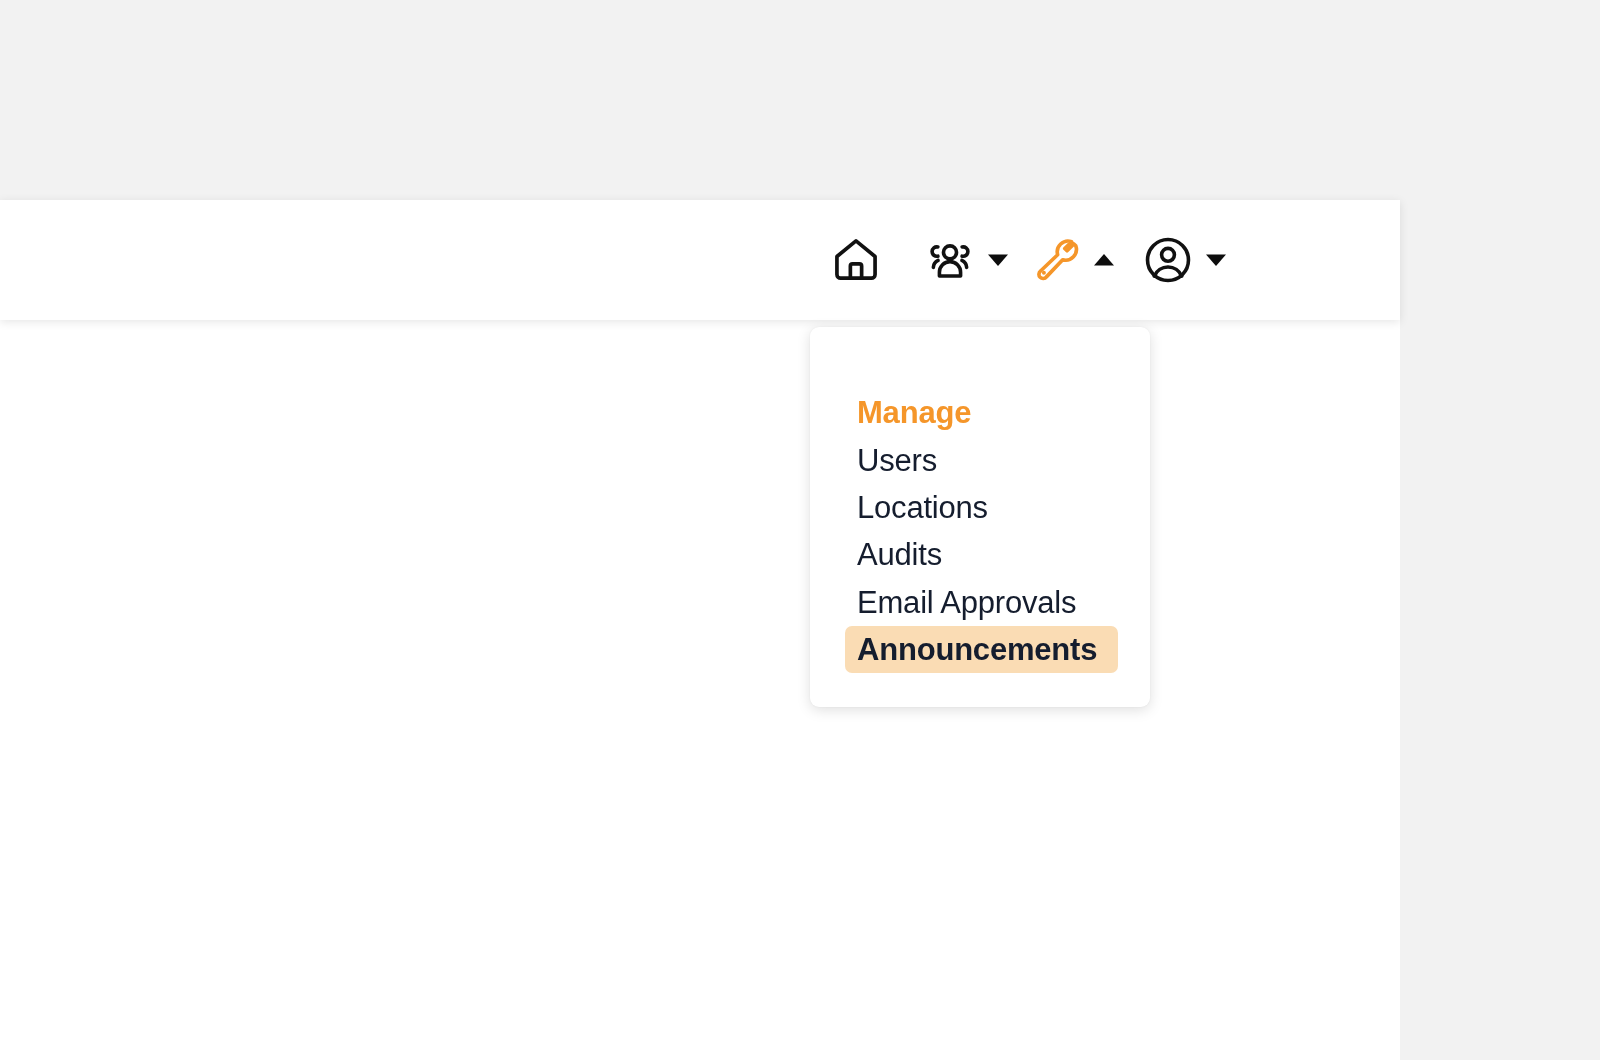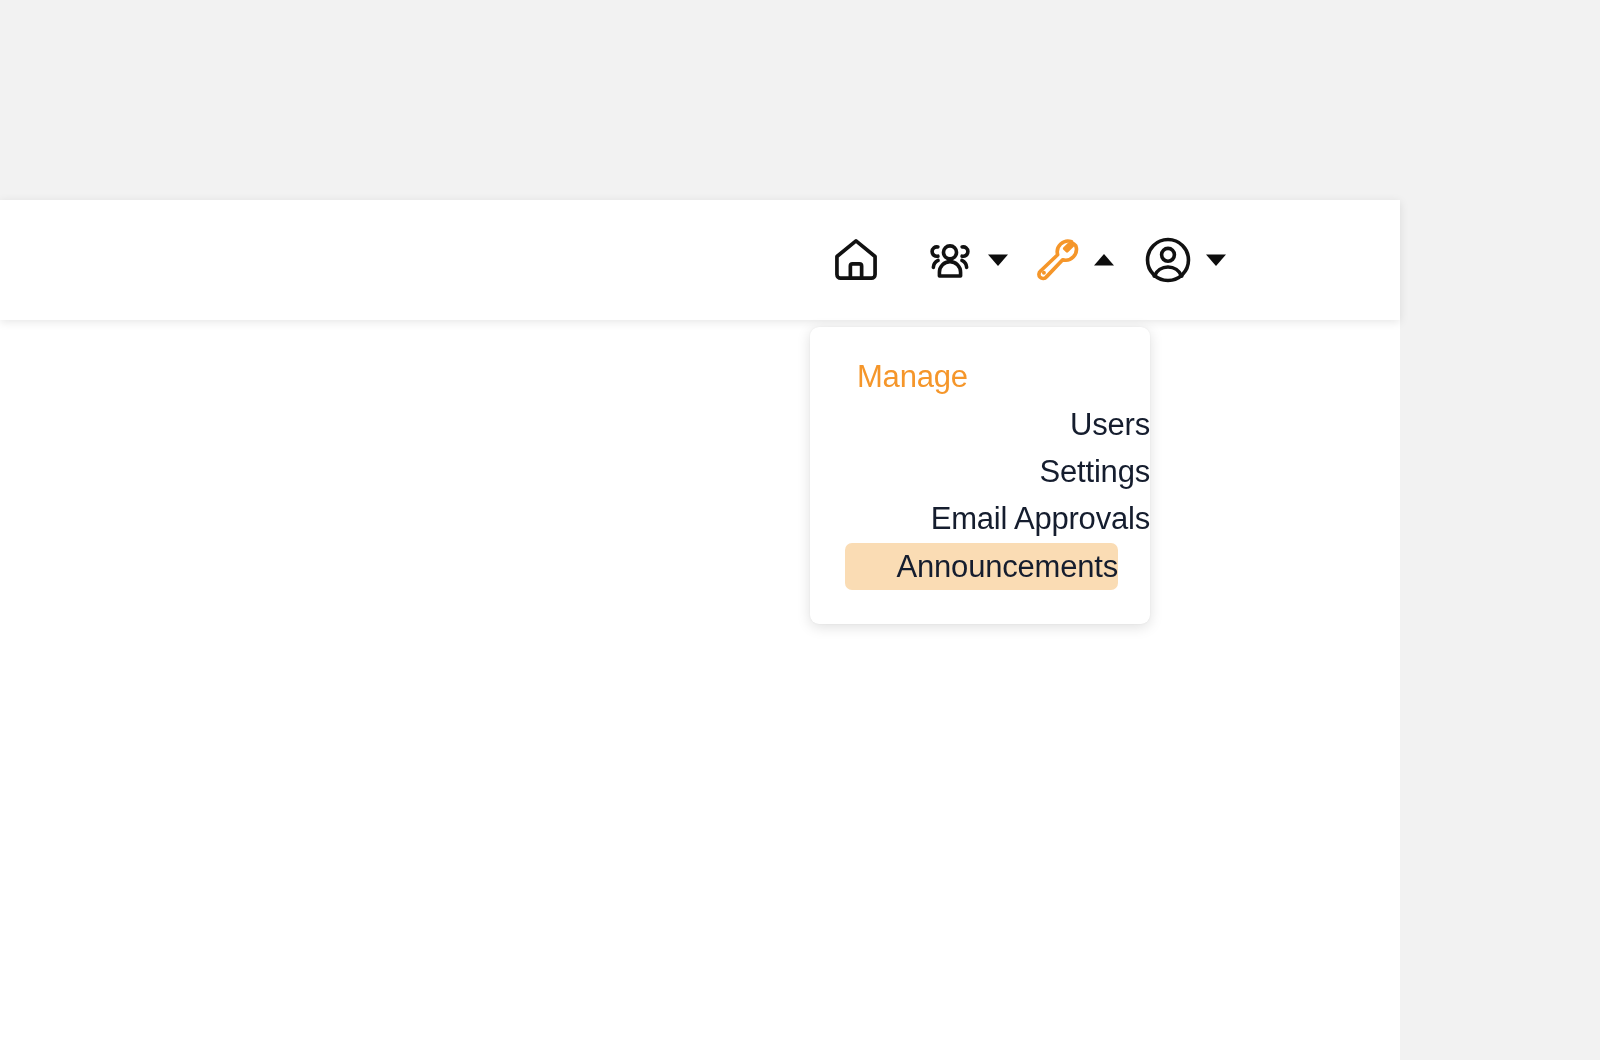--- a/index.html
+++ b/index.html
@@ -106,43 +106,44 @@
     background: #ffffff;
     border-radius: 9px;
     box-shadow: 0 3px 14px rgba(0,0,0,0.13), 0 0 2px rgba(0,0,0,0.06);
     padding: 26px 0 34px 0;
     box-sizing: border-box;
     z-index: 20;
   }
 
   .menu-heading {
     font-size: 31px;
-    font-weight: normal;
+    font-weight: bold;
     color: #f5962a;
     padding: 6px 0 6px 47px;
     letter-spacing: -0.2px;
     line-height: 1.16;
+    margin-top: 36px;
   }
 
   .menu-item {
     font-size: 31px;
     color: #151d2e;
     padding: 5px 0 5px 47px;
     line-height: 1.2;
     letter-spacing: -0.2px;
     cursor: pointer;
     position: relative;
-    text-align: right;
   }
 
   .menu-item.is-highlighted {
     background: #fadcb4;
     border-radius: 7px;
     margin: 0 32px 0 35px;
     padding-left: 12px;
+    font-weight: bold;
   }
 </style>
 </head>
 <body>
 
 <div id="app-window">
 
   <div id="page-backdrop"></div>
 
   <div id="navbar">
@@ -209,22 +210,23 @@
 
   <div id="content-panel"></div>
 
   <div id="manage-dropdown">
 
     <div class="menu-heading">Manage</div>
 
     <div class="menu-item">Users</div>
 
 
-    <div class="menu-item">Settings</div>
-
+    <div class="menu-item">Locations</div>
+
+    <div class="menu-item">Audits</div>
 
     <div class="menu-item">Email Approvals</div>
 
     <div class="menu-item is-highlighted">Announcements</div>
 
 
 
   </div>
 
 </div>

